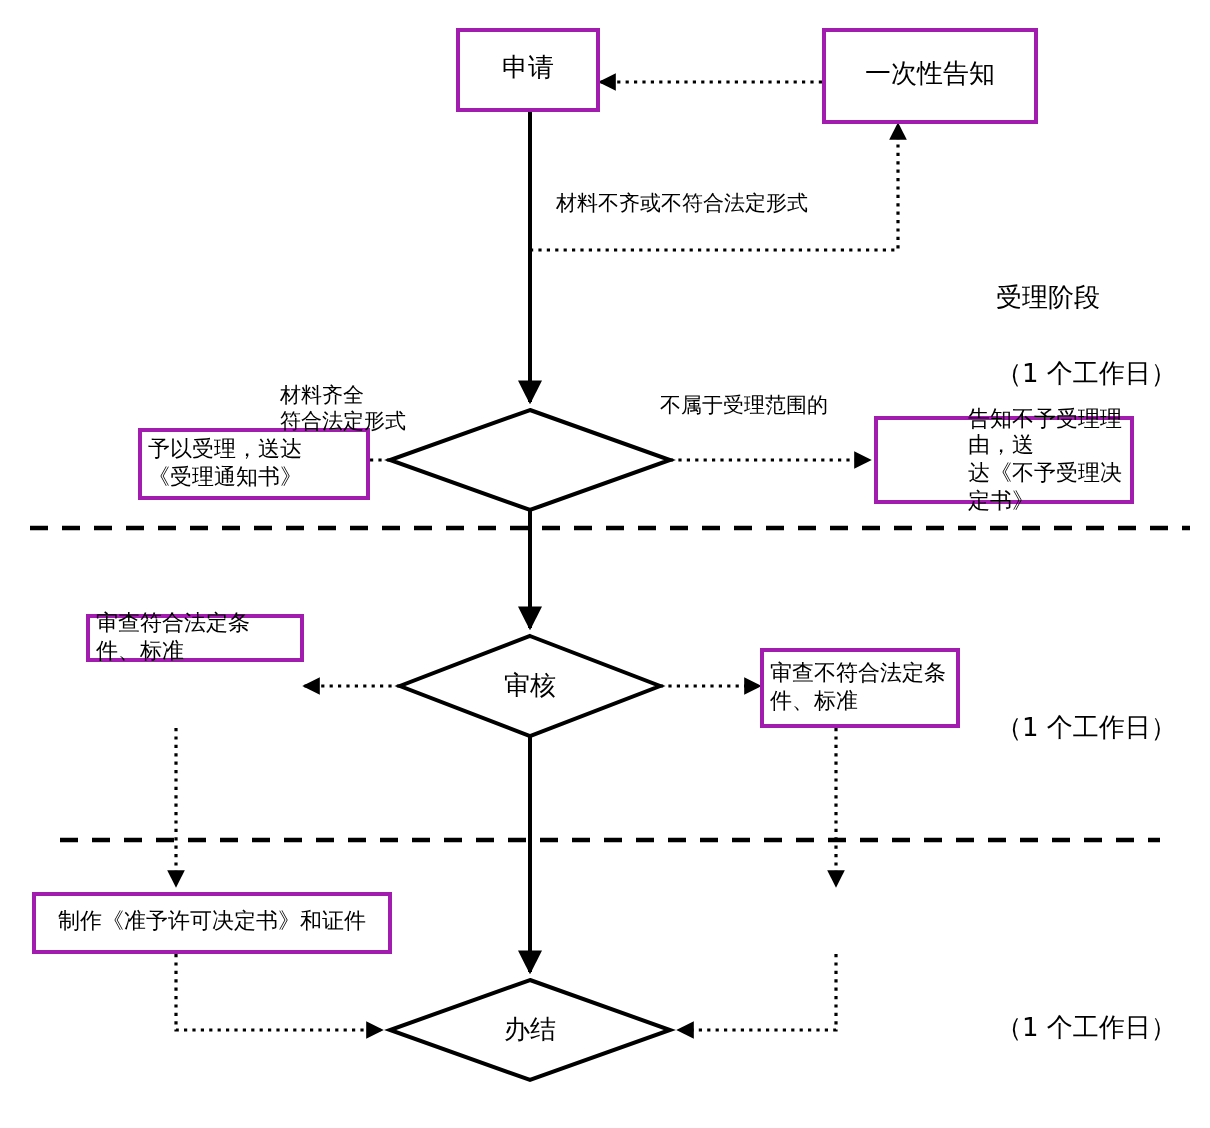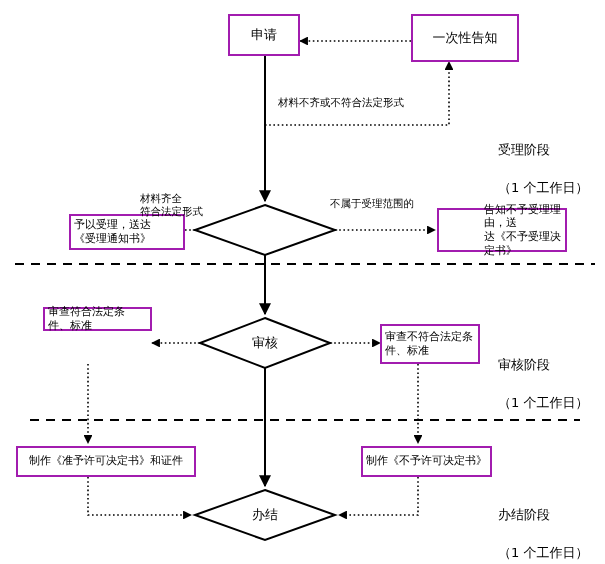--- a/index.html
+++ b/index.html
@@ -143,43 +143,38 @@
 
   <div class="node box fs11" style="left:380px; top:324px; width:100px; height:40px;">
     <span class="edge-label fs11" style="position:static; width:100%;">审查不符合法定条
 件、标准</span>
   </div>
 
   <div class="node box fs11" style="left:16px; top:446px; width:180px; height:31px;">
     <span>制作《准予许可决定书》和证件</span>
   </div>
 
-  <div class="node box fs11" style="left:361px; top:446px; width:131px; height:31px;">
-    <span>制作《不予许可决定书》</span>
-  </div>
 
   <div class="diamond-label fs13" style="left:225px; top:503px; width:80px; height:24px;text-align:center;">
     <span>办结</span>
   </div>
 
   <div class="edge-label fs105" style="left:278px; top:96px; width:170px;">材料不齐或不符合法定形式</div>
 
   <div class="edge-label fs105" style="left:140px; top:192px; width:90px;">材料齐全
 符合法定形式</div>
 
   <div class="edge-label fs105" style="left:330px; top:197px; width:105px;">不属于受理范围的</div>
 
   <div class="stage-label fs13" style="left:498px; top:122px; width:104px;">
     <div>受理阶段</div>
     <div>（1 个工作日）</div>
   </div>
 
   <div class="stage-label fs13" style="left:498px; top:337px; width:104px;">
-    <div>审核阶段</div>
     <div>（1 个工作日）</div>
   </div>
 
   <div class="stage-label fs13" style="left:498px; top:487px; width:104px;">
-    <div>办结阶段</div>
     <div>（1 个工作日）</div>
   </div>
 
 </div>
 
 </body></html>

